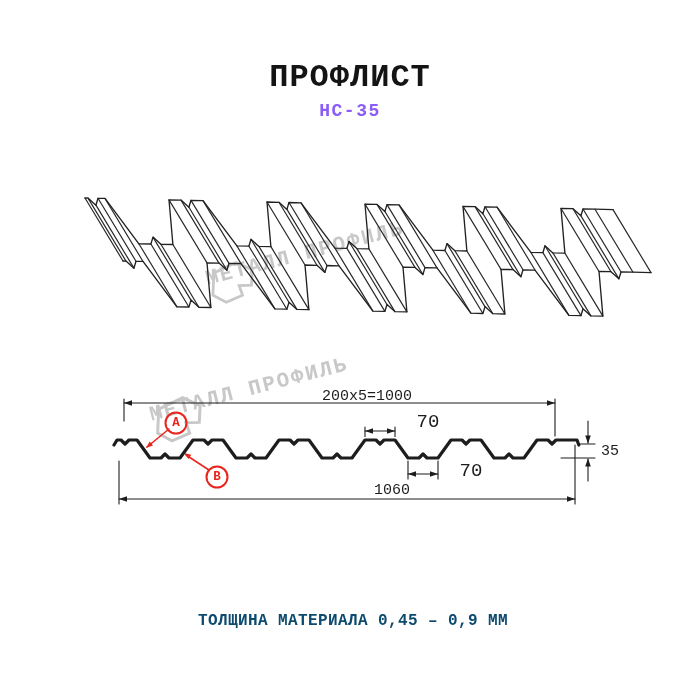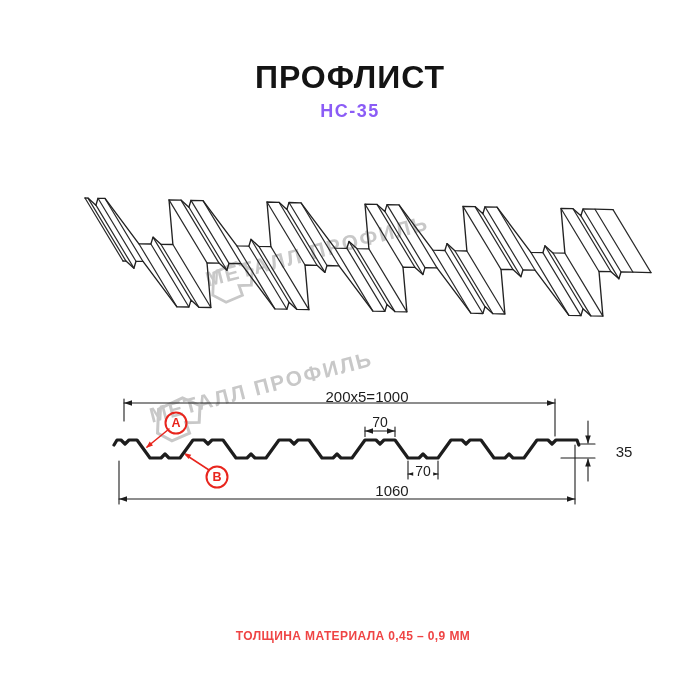--- a/index.html
+++ b/index.html
@@ -1,29 +1,29 @@
 <!DOCTYPE html>
 <html><head>
 <meta charset="utf-8">
 <style>
   html,body{margin:0;padding:0;background:#ffffff;}
   #page{position:relative;width:700px;height:700px;background:#ffffff;overflow:hidden;
-        font-family:Liberation Sans, sans-serif;}
+        font-family:Liberation Mono, monospace;}
   .abs{position:absolute;}
   .center-text{transform:translate(-50%,-50%);white-space:nowrap;}
   #title{left:350px;top:77px;font-size:32px;font-weight:800;letter-spacing:1px;color:#141414;}
   #subtitle{left:350px;top:111px;font-size:18px;font-weight:700;letter-spacing:1.5px;color:#8b5cf6;}
-  #footer-note{left:353px;top:636px;font-size:12px;font-weight:600;letter-spacing:.4px;color:#ef4444;}
+  #footer-note{left:353px;top:621px;font-size:16px;font-weight:600;letter-spacing:.4px;color:#0c4a6e;}
   .watermark{position:absolute;display:flex;align-items:center;gap:10px;
              transform:rotate(-14.5deg);transform-origin:left center;pointer-events:none;}
   .wm-text{font-size:21px;font-weight:700;letter-spacing:2px;white-space:nowrap;color:#c8c8c8;}
   #wm1{left:206px;top:268px;}
   #wm2{left:150px;top:404px;}
   .dim-label{position:absolute;transform:translate(-50%,-50%);color:#1d1d1d;white-space:nowrap;}
-  .fs15{font-size:15px;margin-left:28px;} .fs14{font-size:14px;}
+  .fs15{font-size:15px;margin-left:28px;} .fs14{font-size:19px;margin-left:48px;}
   .bg-white{background:#ffffff;padding:0 2px;}
   .marker{position:absolute;width:19px;height:19px;border:2px solid #e8251d;border-radius:50%;
           transform:translate(-50%,-50%);display:flex;align-items:center;justify-content:center;
           font-size:12.5px;font-weight:700;color:#e8251d;line-height:1;}
   svg{position:absolute;left:0;top:0;}
 </style>
 </head>
 <body>
 
 <div id="page">
@@ -132,21 +132,21 @@
       <line x1="169" y1="429" x2="147" y2="447" stroke="#e8251d" stroke-width="1.5" stroke-linecap="round"></line>
       <polygon points="146,448 149.75534207761652,441.5853756243968 152.9692801260492,445.4155978399917" fill="#e8251d"></polygon>
       <line x1="209" y1="470" x2="186" y2="455" stroke="#e8251d" stroke-width="1.5" stroke-linecap="round"></line>
       <polygon points="184,453 191.23229156315554,454.7157968252416 188.5090963880804,458.90914966496877" fill="#e8251d"></polygon>
       <path d="M114.0,445.0L117.0,440.0L121.0,440.0L125.0,444.0L129.0,440.0L137.0,440.0L150.0,458.0L161.0,458.0L165.0,454.0L169.0,458.0L180.0,458.0L193.0,440.0L204.0,440.0L208.0,444.0L212.0,440.0L223.0,440.0L236.0,458.0L247.0,458.0L251.0,454.0L255.0,458.0L266.0,458.0L279.0,440.0L290.0,440.0L294.0,444.0L298.0,440.0L309.0,440.0L322.0,458.0L333.0,458.0L337.0,454.0L341.0,458.0L352.0,458.0L365.0,440.0L376.0,440.0L380.0,444.0L384.0,440.0L395.0,440.0L408.0,458.0L419.0,458.0L423.0,454.0L427.0,458.0L438.0,458.0L451.0,440.0L462.0,440.0L466.0,444.0L470.0,440.0L481.0,440.0L494.0,458.0L505.0,458.0L509.0,454.0L513.0,458.0L524.0,458.0L537.0,440.0L548.0,440.0L552.0,444.0L556.0,440.0L567.0,440.0L577.0,440.0L578.8,445.0" fill="none" stroke="#1d1d1d" stroke-width="3.2" stroke-linejoin="round" stroke-linecap="round"></path>
     </svg>
 
   <div class="dim-label fs15" style="left:339px;top:396px;">200x5=1000</div>
   <div class="dim-label fs14" style="left:380px;top:422px;">70</div>
   <div class="dim-label fs14 bg-white" style="left:423px;top:471px;">70</div>
-  <div class="dim-label fs15" style="left:596px;top:451px;">35</div>
+  <div class="dim-label fs15" style="left:582px;top:451px;">35</div>
   <div class="dim-label fs15" style="left:364px;top:490px;">1060</div>
 
   <div class="marker" style="left:176px;top:423px;">
     <span>А</span>
   </div>
   <div class="marker" style="left:217px;top:477px;">
     <span>В</span>
   </div>
 
   <div id="footer-note" class="abs center-text">ТОЛЩИНА МАТЕРИАЛА 0,45 – 0,9 ММ</div>

